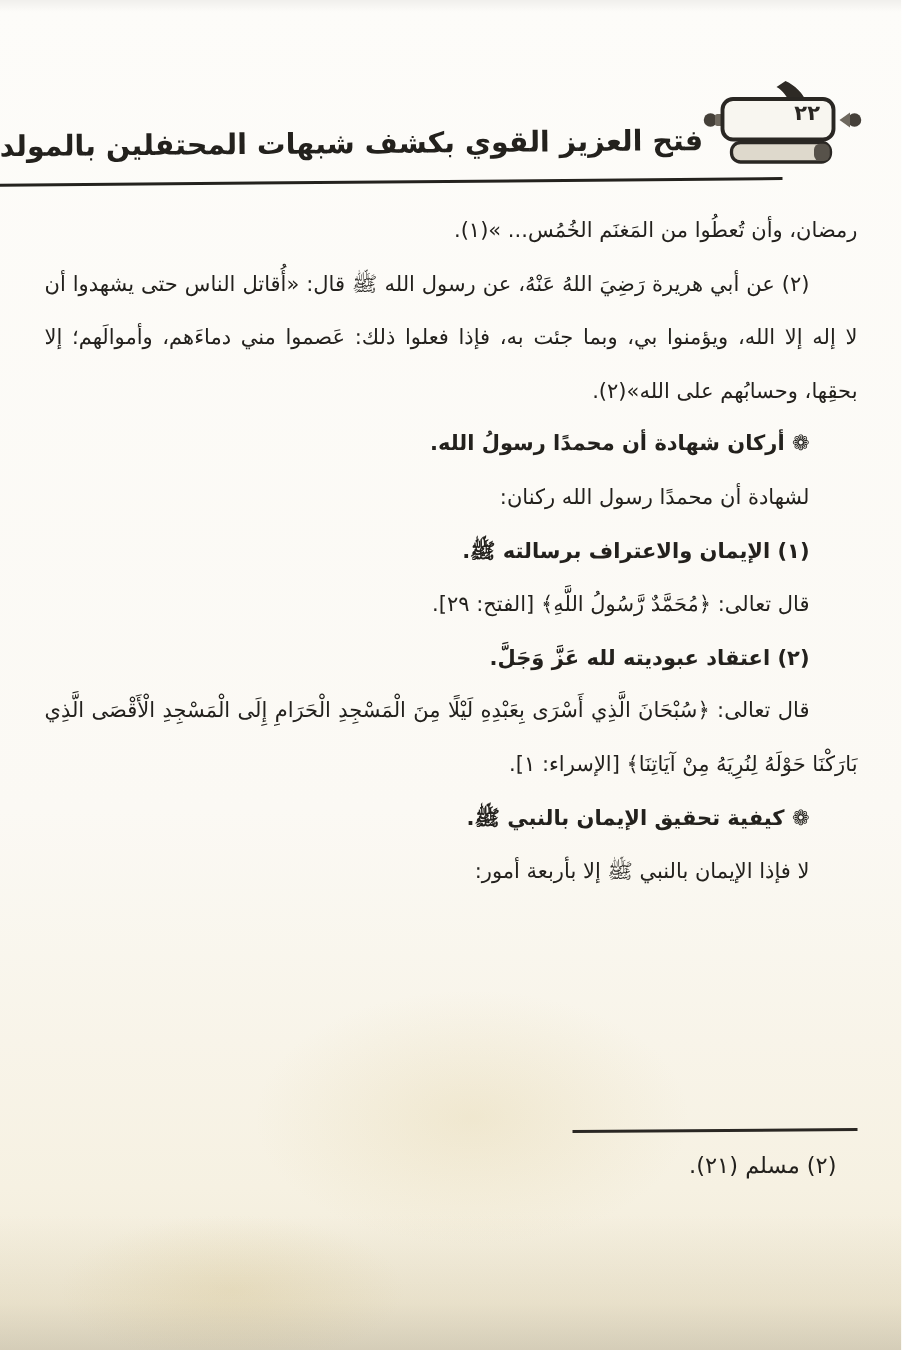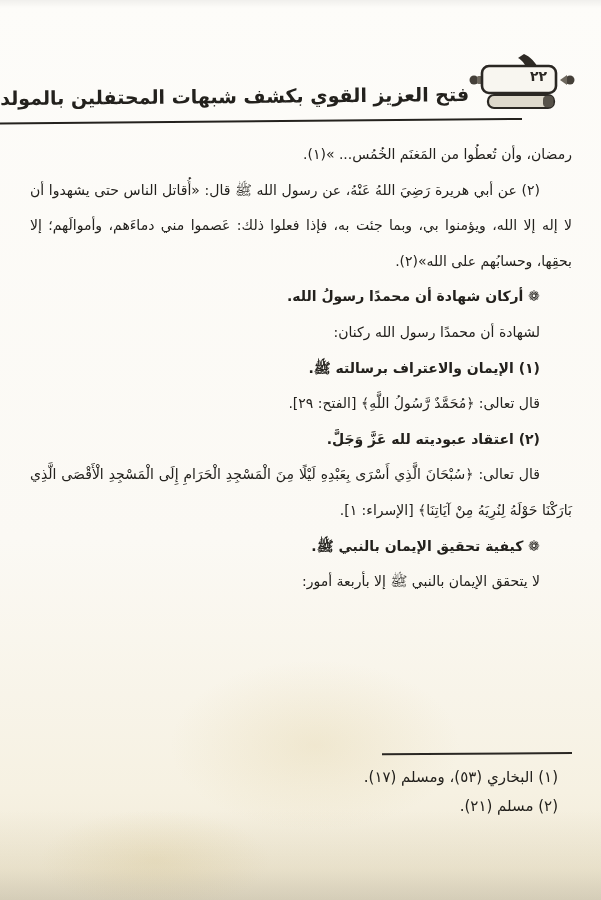--- a/index.html
+++ b/index.html
@@ -109,27 +109,26 @@
 
       <p class="normal indent">قال تعالى: ﴿مُحَمَّدٌ رَّسُولُ اللَّهِ﴾ [الفتح: ٢٩].</p>
 
       <p class="heading indent">(٢) اعتقاد عبوديته لله عَزَّ وَجَلَّ.</p>
 
       <p class="normal indent">قال تعالى: ﴿سُبْحَانَ الَّذِي أَسْرَى بِعَبْدِهِ لَيْلًا مِنَ الْمَسْجِدِ الْحَرَامِ إِلَى الْمَسْجِدِ الْأَقْصَى الَّذِي بَارَكْنَا حَوْلَهُ لِنُرِيَهُ مِنْ آيَاتِنَا﴾ [الإسراء: ١].</p>
 
 
       <p class="heading indent">❁ كيفية تحقيق الإيمان بالنبي ﷺ.</p>
 
-      <p class="normal indent">لا يتحقق الإيمان بالنبي ﷺ إلا بأربعة أمور:</p>
+      <p class="normal indent">لا فإذا الإيمان بالنبي ﷺ إلا بأربعة أمور:</p>
 
     </div>
 
   <div class="footnotes">
     <div class="fn-rule"></div>
     <div>
 
-        <p>(١) البخاري (٥٣)، ومسلم (١٧).</p>
 
         <p>(٢) مسلم (٢١).</p>
       </div>
   </div>
 
 </div>
 
 </body></html>

